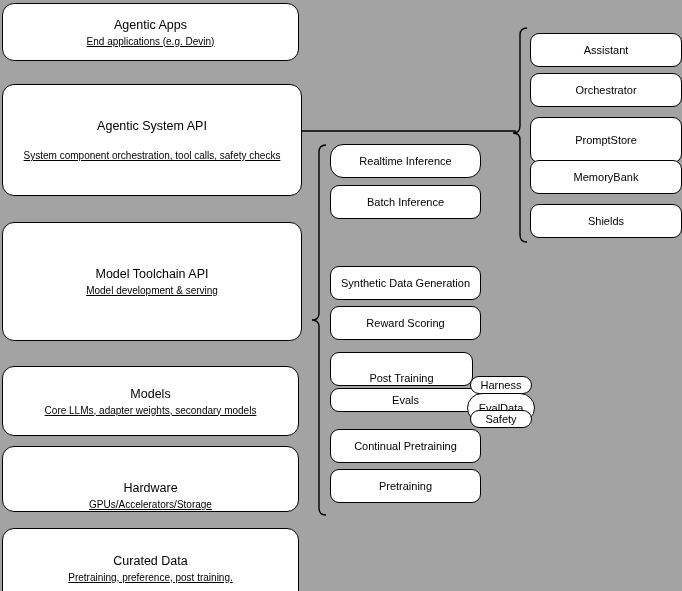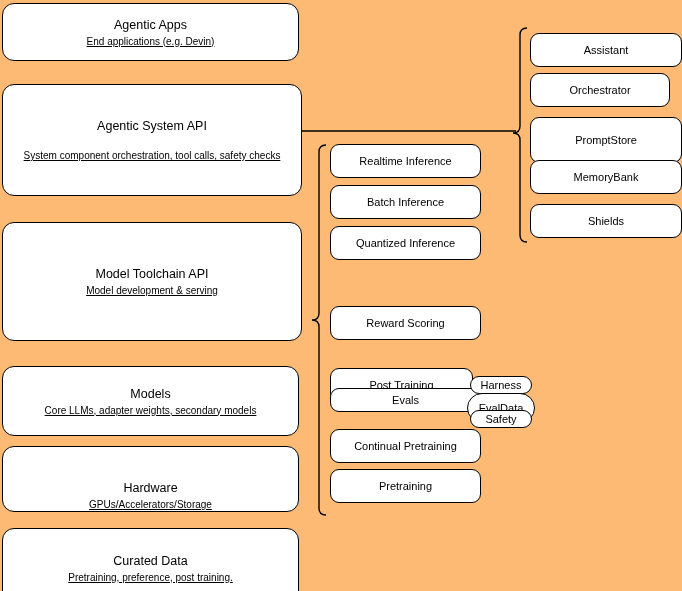--- a/index.html
+++ b/index.html
@@ -4,21 +4,21 @@
 <style>
   html, body {
     margin: 0;
     padding: 0;
     background: #ffffff;
   }
   #canvas {
     position: relative;
     width: 682px;
     height: 591px;
-    background: #fdba74;
+    background: #a3a3a3;
     font-family: "Liberation Sans", sans-serif;
     overflow: hidden;
   }
   .node {
     position: absolute;
     box-sizing: border-box;
     border: 1px solid #000000;
     background: #ffffff;
     display: flex;
     flex-direction: column;
@@ -110,33 +110,33 @@
         <path d="M 14 0 Q 7 0 7 7 L 7 98 Q 7 105 0 105 Q 7 105 7 112 L 7 207 Q 7 214 14 214" fill="none" stroke="#000000" stroke-width="1.4"></path>
       </svg>
   </div>
 
   <div class="brace" style="left: 312px; top: 145px;">
     <svg width="14" height="370">
         <path d="M 14 0 Q 7 0 7 7 L 7 168 Q 7 175 0 175 Q 7 175 7 182 L 7 363 Q 7 370 14 370" fill="none" stroke="#000000" stroke-width="1.4"></path>
       </svg>
   </div>
 
-  <div class="node chip" style="left: 330px; top: 144px; width: 151px; height: 34px;">
+  <div class="node chip" style="left: 330px; top: 144px; width: 151px; height: 34px; border-radius: 13px;">
     <span>Realtime Inference</span>
   </div>
   <div class="node chip" style="left: 330px; top: 185px; width: 151px; height: 34px;">
     <span>Batch Inference</span>
   </div>
-  <div class="node chip" style="left: 330px; top: 226px; width: 151px; height: 34px;">
-    <span>Quantized Inference</span>
+  <div class="node chip" style="left: 330px; top: 266px; width: 151px; height: 34px;">
+    <span>Synthetic Data Generation</span>
   </div>
   <div class="node chip" style="left: 330px; top: 306px; width: 151px; height: 34px;">
     <span>Reward Scoring</span>
   </div>
-  <div class="node chip" style="left: 330px; top: 368px; width: 143px; height: 34px;">
+  <div class="node chip" style="left: 330px; top: 352px; width: 143px; height: 34px; justify-content: flex-end;">
     <span>Post Training</span>
   </div>
   <div class="node chip" style="left: 330px; top: 388px; width: 151px; height: 24px;">
     <span>Evals</span>
   </div>
   <div class="node chip" style="left: 330px; top: 429px; width: 151px; height: 34px;">
     <span>Continual Pretraining</span>
   </div>
   <div class="node chip" style="left: 330px; top: 469px; width: 151px; height: 34px;">
     <span>Pretraining</span>
@@ -148,21 +148,21 @@
   <div class="node pill" style="z-index: 6; left: 467px; top: 393px; width: 68px; height: 30px;">
     <span>EvalData</span>
   </div>
   <div class="node pill" style="z-index: 7; left: 470px; top: 410px; width: 62px; height: 18px;">
     <span>Safety</span>
   </div>
 
   <div class="node chip" style="left: 530px; top: 33px; width: 152px; height: 34px;">
     <span>Assistant</span>
   </div>
-  <div class="node chip" style="left: 530px; top: 73px; width: 140px; height: 34px;">
+  <div class="node chip" style="left: 530px; top: 73px; width: 152px; height: 34px;">
     <span>Orchestrator</span>
   </div>
   <div class="node chip" style="left: 530px; top: 117px; width: 152px; height: 46px;">
     <span>PromptStore</span>
   </div>
   <div class="node chip" style="left: 530px; top: 160px; width: 152px; height: 34px;">
     <span>MemoryBank</span>
   </div>
   <div class="node chip" style="left: 530px; top: 204px; width: 152px; height: 34px;">
     <span>Shields</span>

